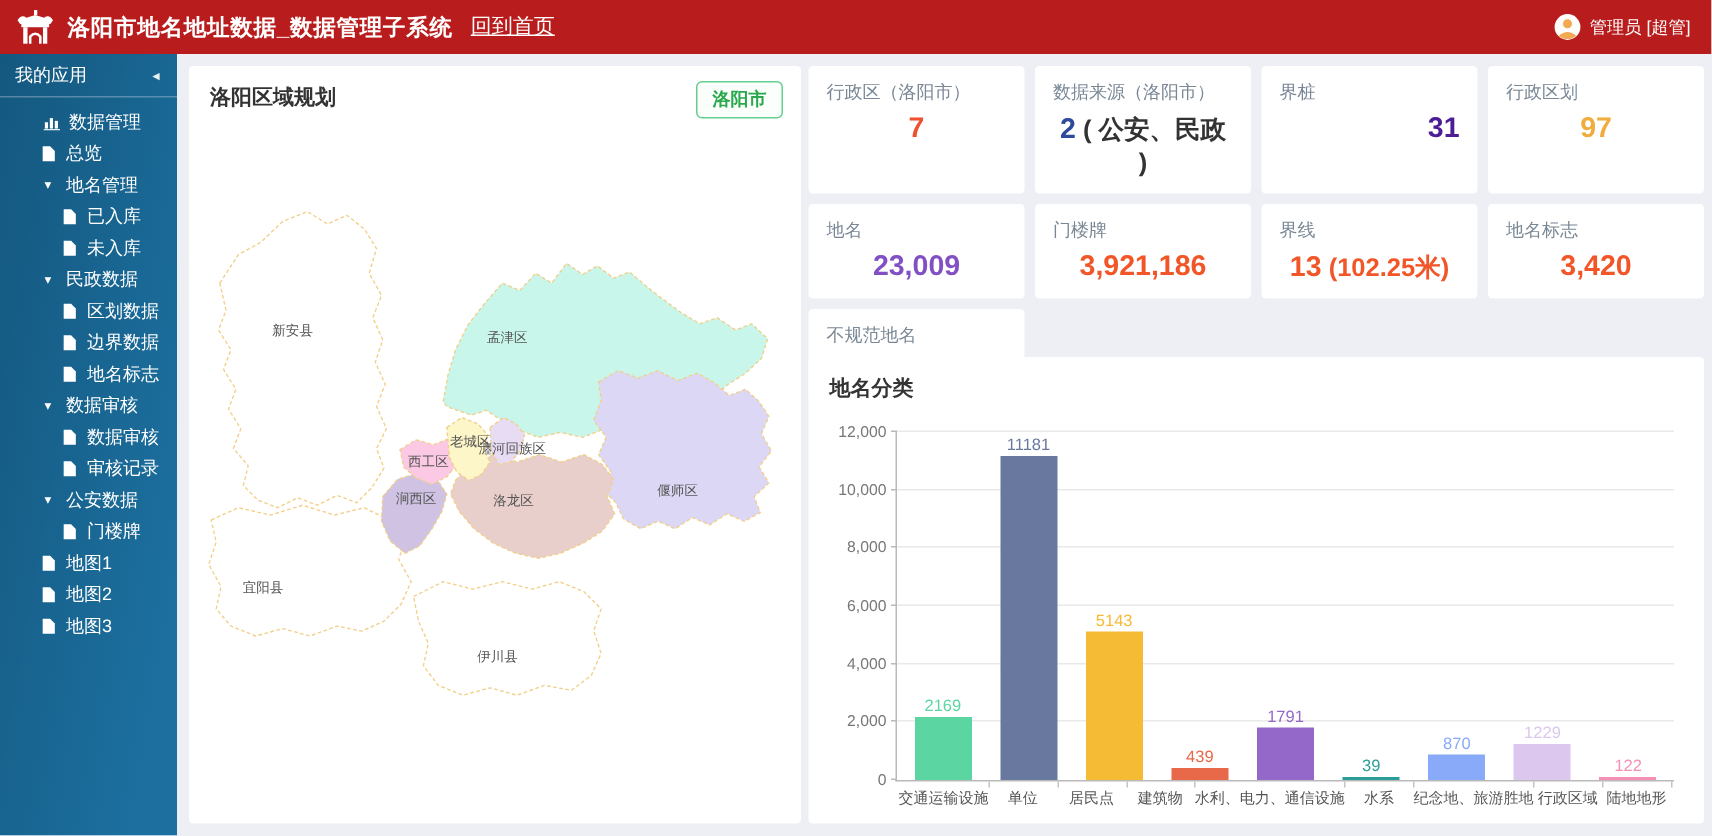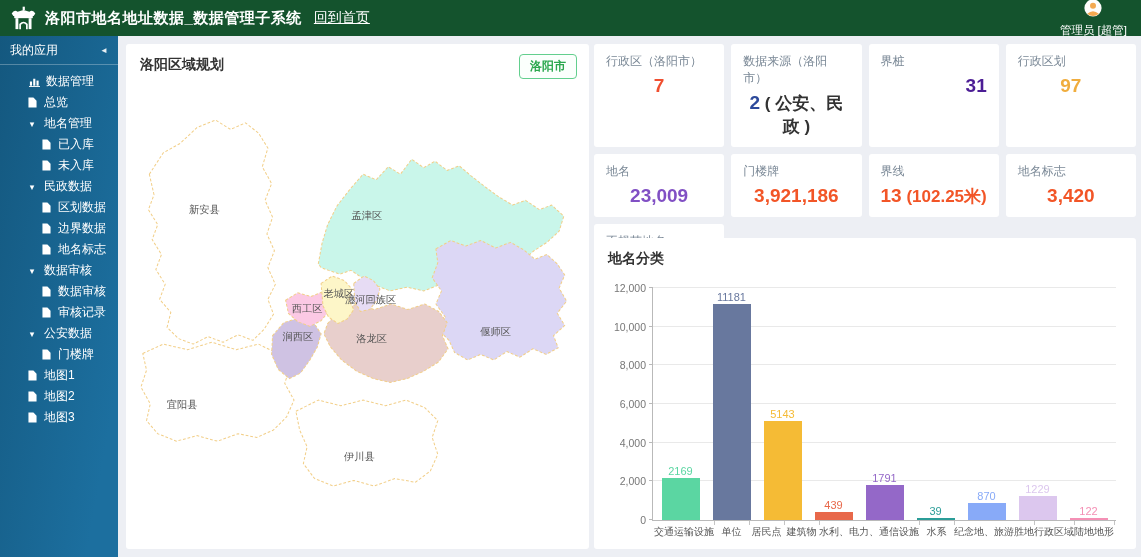--- a/index.html
+++ b/index.html
@@ -5,26 +5,26 @@
   * { box-sizing: border-box; margin: 0; padding: 0; }
   html,body { width:1141px; height:557px; overflow:hidden; }
   body {
     font-family:"Liberation Sans","DejaVu Sans",sans-serif;
     display:grid; grid-template-rows:36px 1fr; grid-template-columns:118px 1fr;
     background:#edeff4; font-size:12px; color:#333;
   }
 
   
   .app-header {
-    grid-column:1/3; background:#14532d; color:#fff;
+    grid-column:1/3; background:#b91c1c; color:#fff;
     display:flex; align-items:center; padding:0 14px 0 10px; gap:8px;
   }
   .app-title { font-size:15px; font-weight:bold; letter-spacing:.5px; }
   .home-link { color:#fff; font-size:14px; text-decoration:underline; margin-left:4px; cursor:pointer; }
-  .header-right { margin-left:auto; display:flex; align-items:center; gap:6px;flex-direction:column; }
+  .header-right { margin-left:auto; display:flex; align-items:center; gap:6px; }
   .user-label { font-size:11.5px; }
 
   
   .sidebar {
     grid-row:2; grid-column:1;
     background:linear-gradient(100deg,#14587f 0%,#1c6f9f 85%);
     color:#fff; overflow:hidden;
   }
   .side-header {
     height:29px; display:flex; align-items:center; padding:0 10px;
@@ -37,21 +37,21 @@
   .side-item.lv1 { padding-left:26px; }
   .side-item.lv2 { padding-left:40px; }
   .s-icon { display:inline-flex; width:12px; justify-content:center; align-items:center; font-size:9px; }
   .s-label { font-size:12px; }
 
   
   .main { grid-row:2; grid-column:2; padding:8px 5px 8px 8px; display:flex; gap:5px; }
   .panel { background:#fff; border-radius:3px; }
 
   
-  .map-panel { width:463px; flex:none; position:relative; overflow:hidden; }
+  .map-panel { width:408px; flex:none; position:relative; overflow:hidden; }
   .map-title { position:absolute; top:12px; left:14px; font-size:14px; font-weight:bold; color:#333; z-index:2; }
   .city-button {
     position:absolute; top:10px; right:12px; z-index:2;
     border:1px solid #63cf8e; color:#2ba84e; background:#fbfffc;
     font-size:12px; font-weight:bold; padding:3px 10px; border-radius:4px; cursor:pointer;
   }
   .map-svg { position:absolute; inset:0; width:100%; height:100%; }
   .map-svg polygon, .map-svg path { stroke:#f2cf89; stroke-width:1.1; stroke-dasharray:3 2; stroke-linejoin:round; }
   .map-label { font-size:11px; fill:#555; text-anchor:middle; }
 

